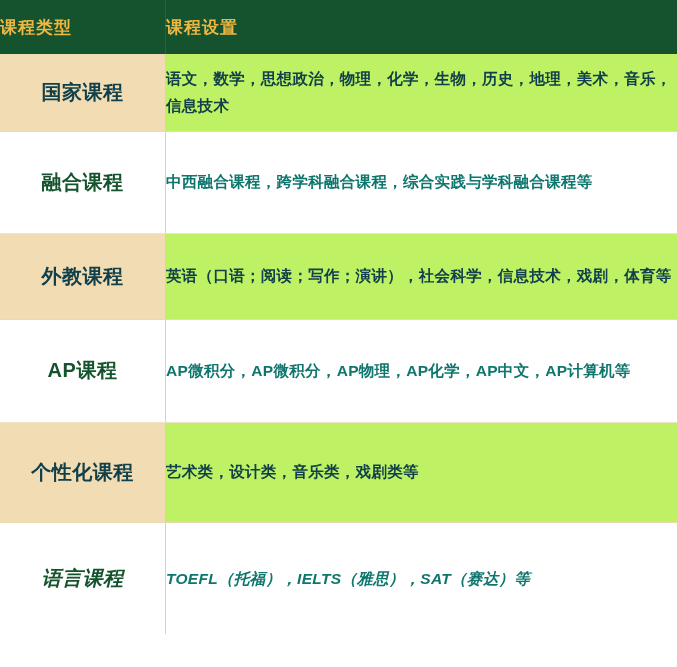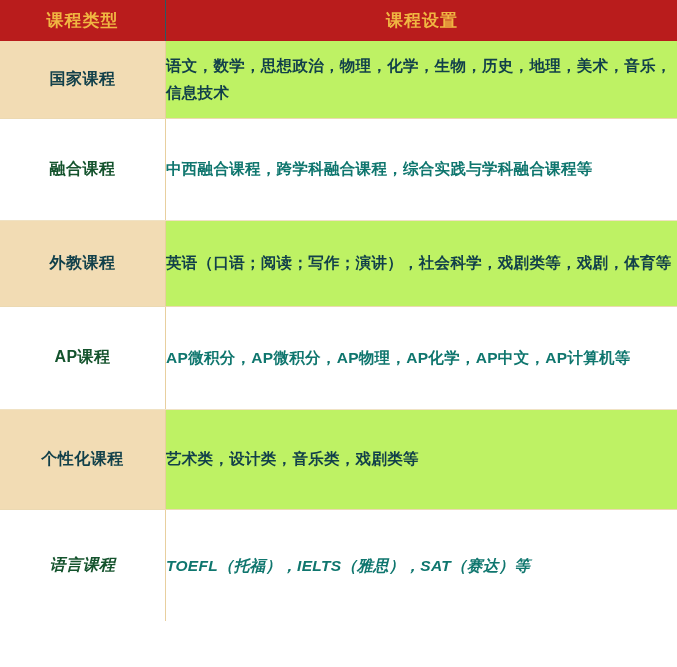--- a/index.html
+++ b/index.html
@@ -21,36 +21,36 @@
   .table td, .table th {
     padding: 0;
     margin: 0;
     vertical-align: middle;
   }
   .col-type { width: 165px; }
   .col-setting { width: 512px; }
 
   
   .hdr-cell {
-    background: #b91c1c;
+    background: #14532d;
     color: #f0b642;
     font-size: 17px;
     font-weight: bold;
-    text-align: center;
-    height: 41px;
+    text-align: left;
+    height: 54px;
     letter-spacing: 1px;
   }
   .hdr-cell.left {
     border-right: 1px solid #2c5a63;
   }
 
   
   .type-cell {
     text-align: center;
-    font-size: 16px;
+    font-size: 20px;
     font-weight: bold;
     letter-spacing: 0.5px;
     border-right: 1px solid #e8cf9f;
   }
   .type-cell.dark {
     background: #f2dcb4;
     color: #12404a;
   }
   .type-cell.light {
     background: #ffffff;
@@ -94,21 +94,21 @@
     <tr class="row-border" style="height:77px;">
       <td class="type-cell dark col-type">国家课程</td>
       <td class="set-cell dark col-setting">语文，数学，思想政治，物理，化学，生物，历史，地理，美术，音乐，信息技术</td>
     </tr>
     <tr class="row-border onwhite" style="height:102px;">
       <td class="type-cell light col-type">融合课程</td>
       <td class="set-cell light col-setting">中西融合课程，跨学科融合课程，综合实践与学科融合课程等</td>
     </tr>
     <tr class="row-border" style="height:86px;">
       <td class="type-cell dark col-type">外教课程</td>
-      <td class="set-cell dark col-setting">英语（口语；阅读；写作；演讲），社会科学，戏剧类等，戏剧，体育等</td>
+      <td class="set-cell dark col-setting">英语（口语；阅读；写作；演讲），社会科学，信息技术，戏剧，体育等</td>
     </tr>
     <tr class="row-border onwhite" style="height:103px;">
       <td class="type-cell light col-type">AP课程</td>
       <td class="set-cell light col-setting">AP微积分，AP微积分，AP物理，AP化学，AP中文，AP计算机等</td>
     </tr>
     <tr class="row-border" style="height:100px;">
       <td class="type-cell dark col-type">个性化课程</td>
       <td class="set-cell dark col-setting">艺术类，设计类，音乐类，戏剧类等</td>
     </tr>
     <tr style="height:112px;font-style:italic;">

